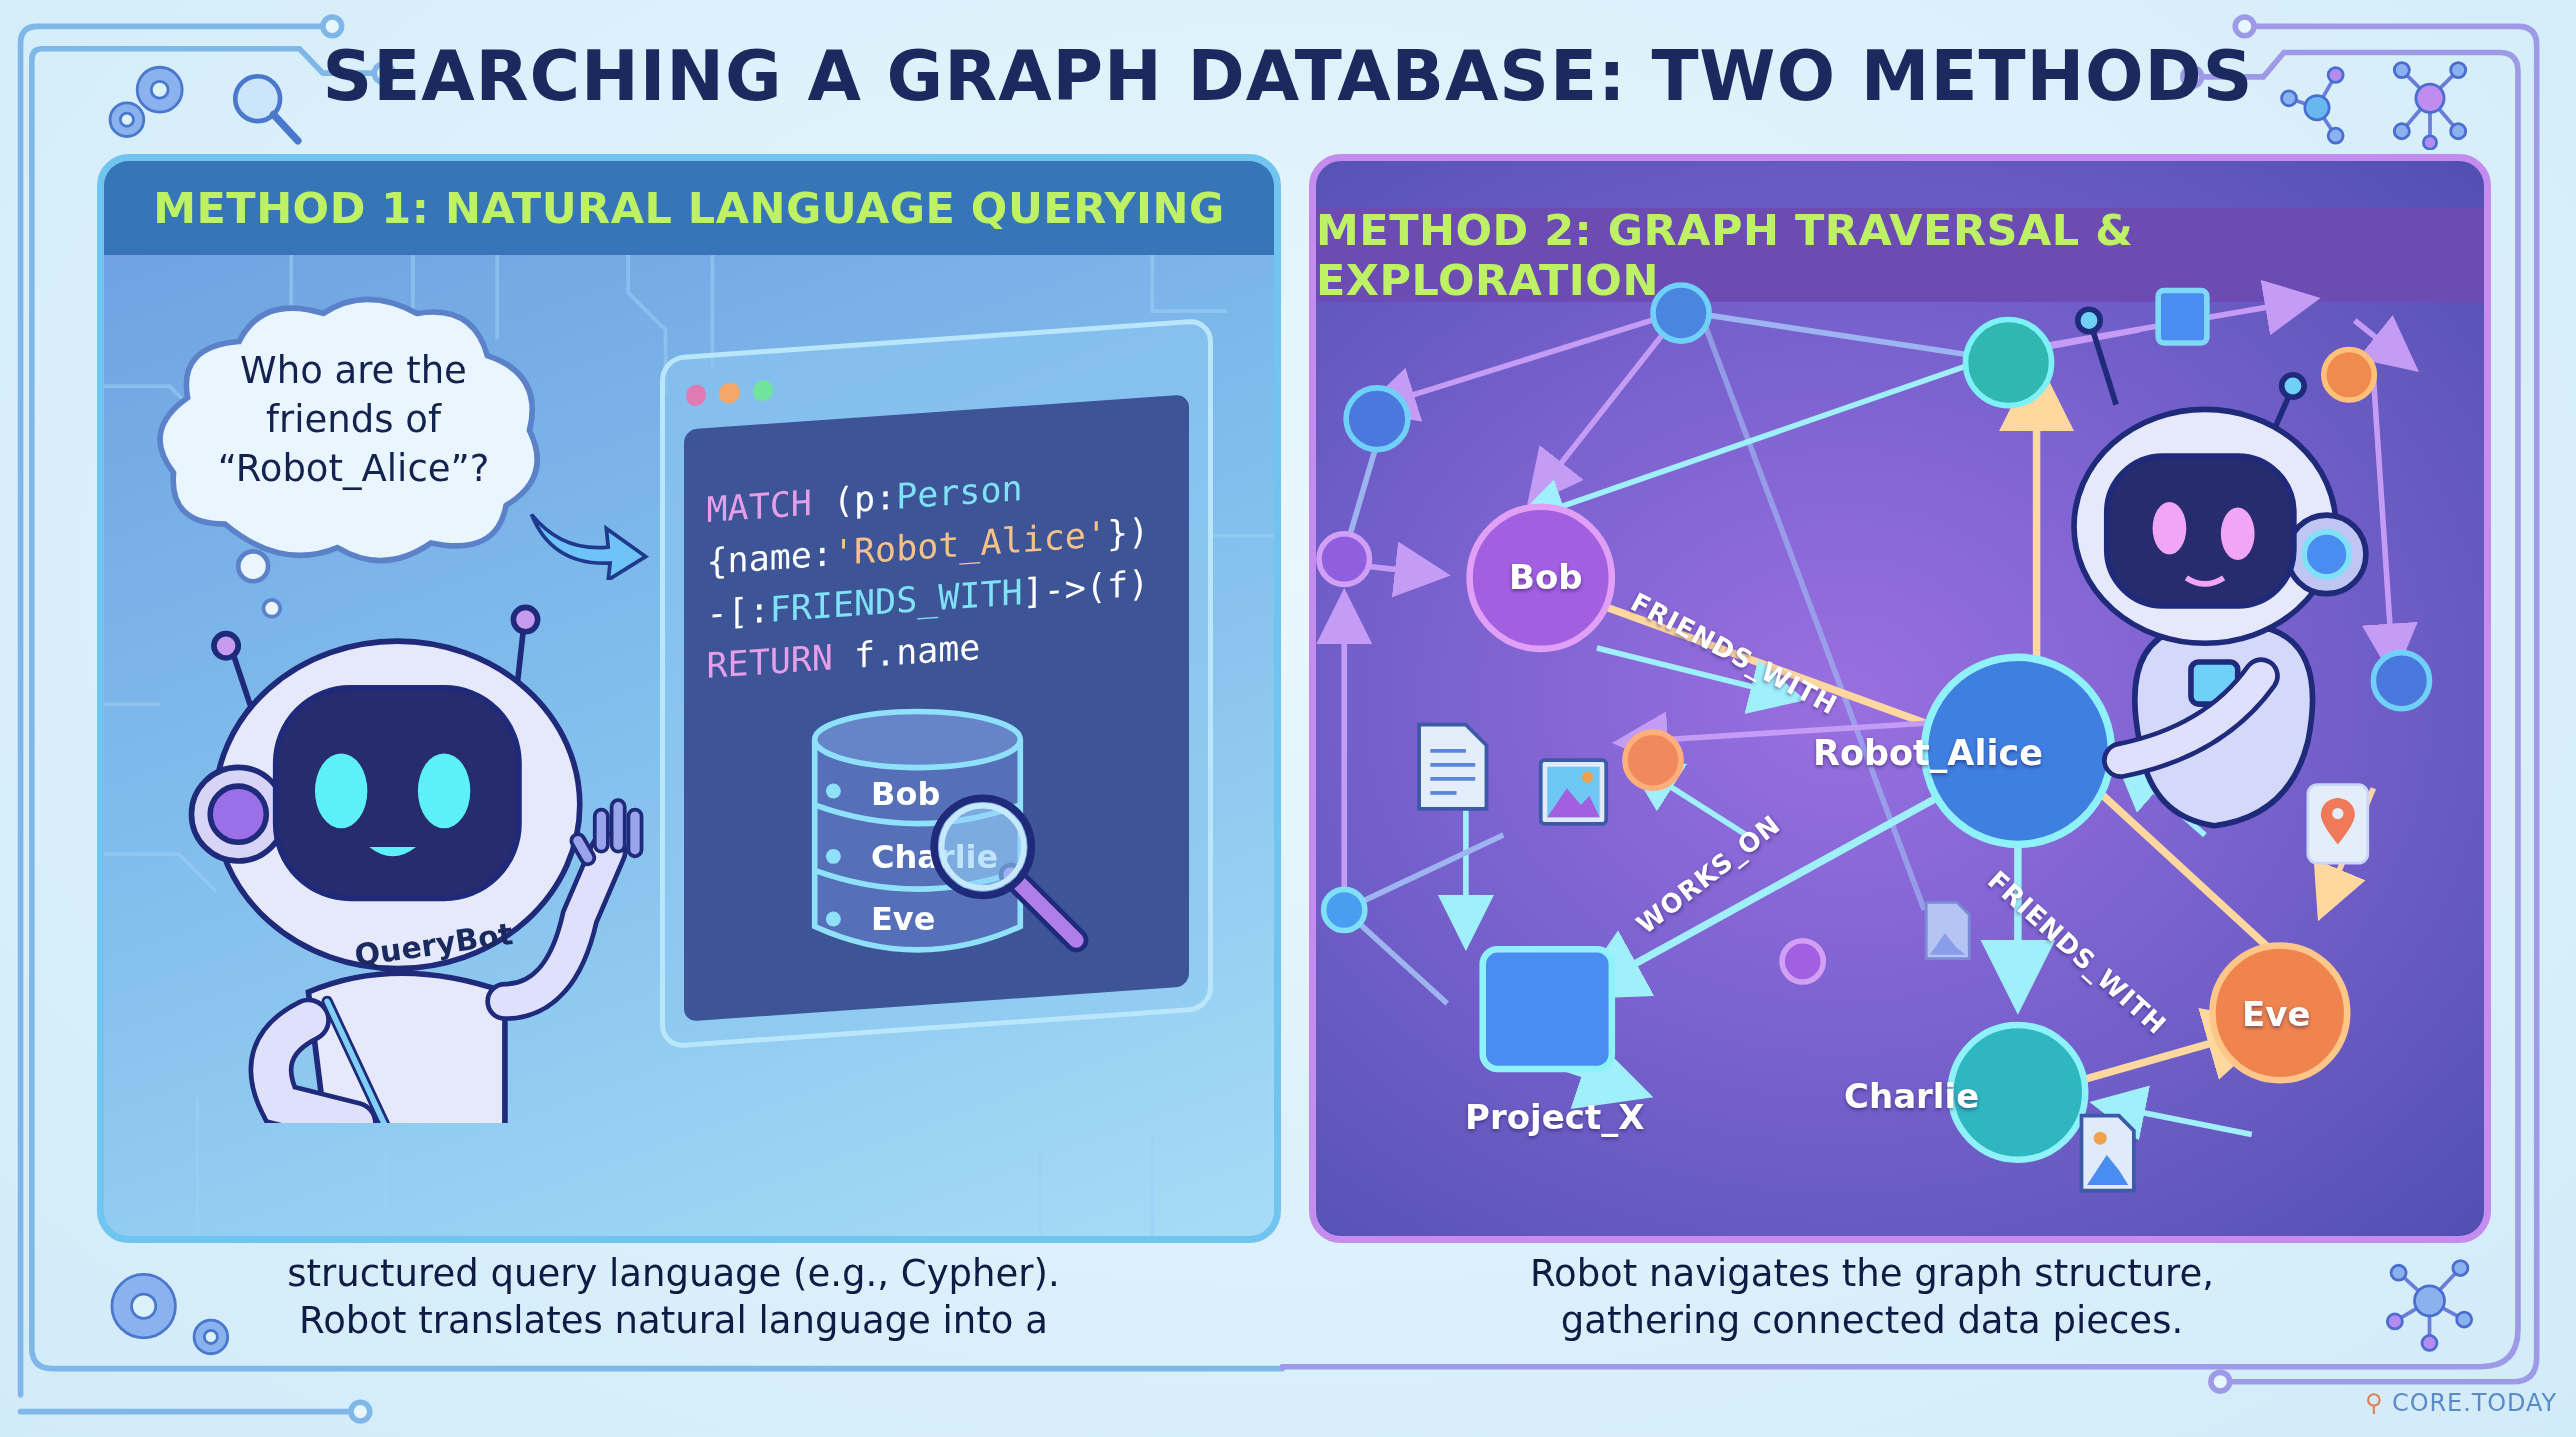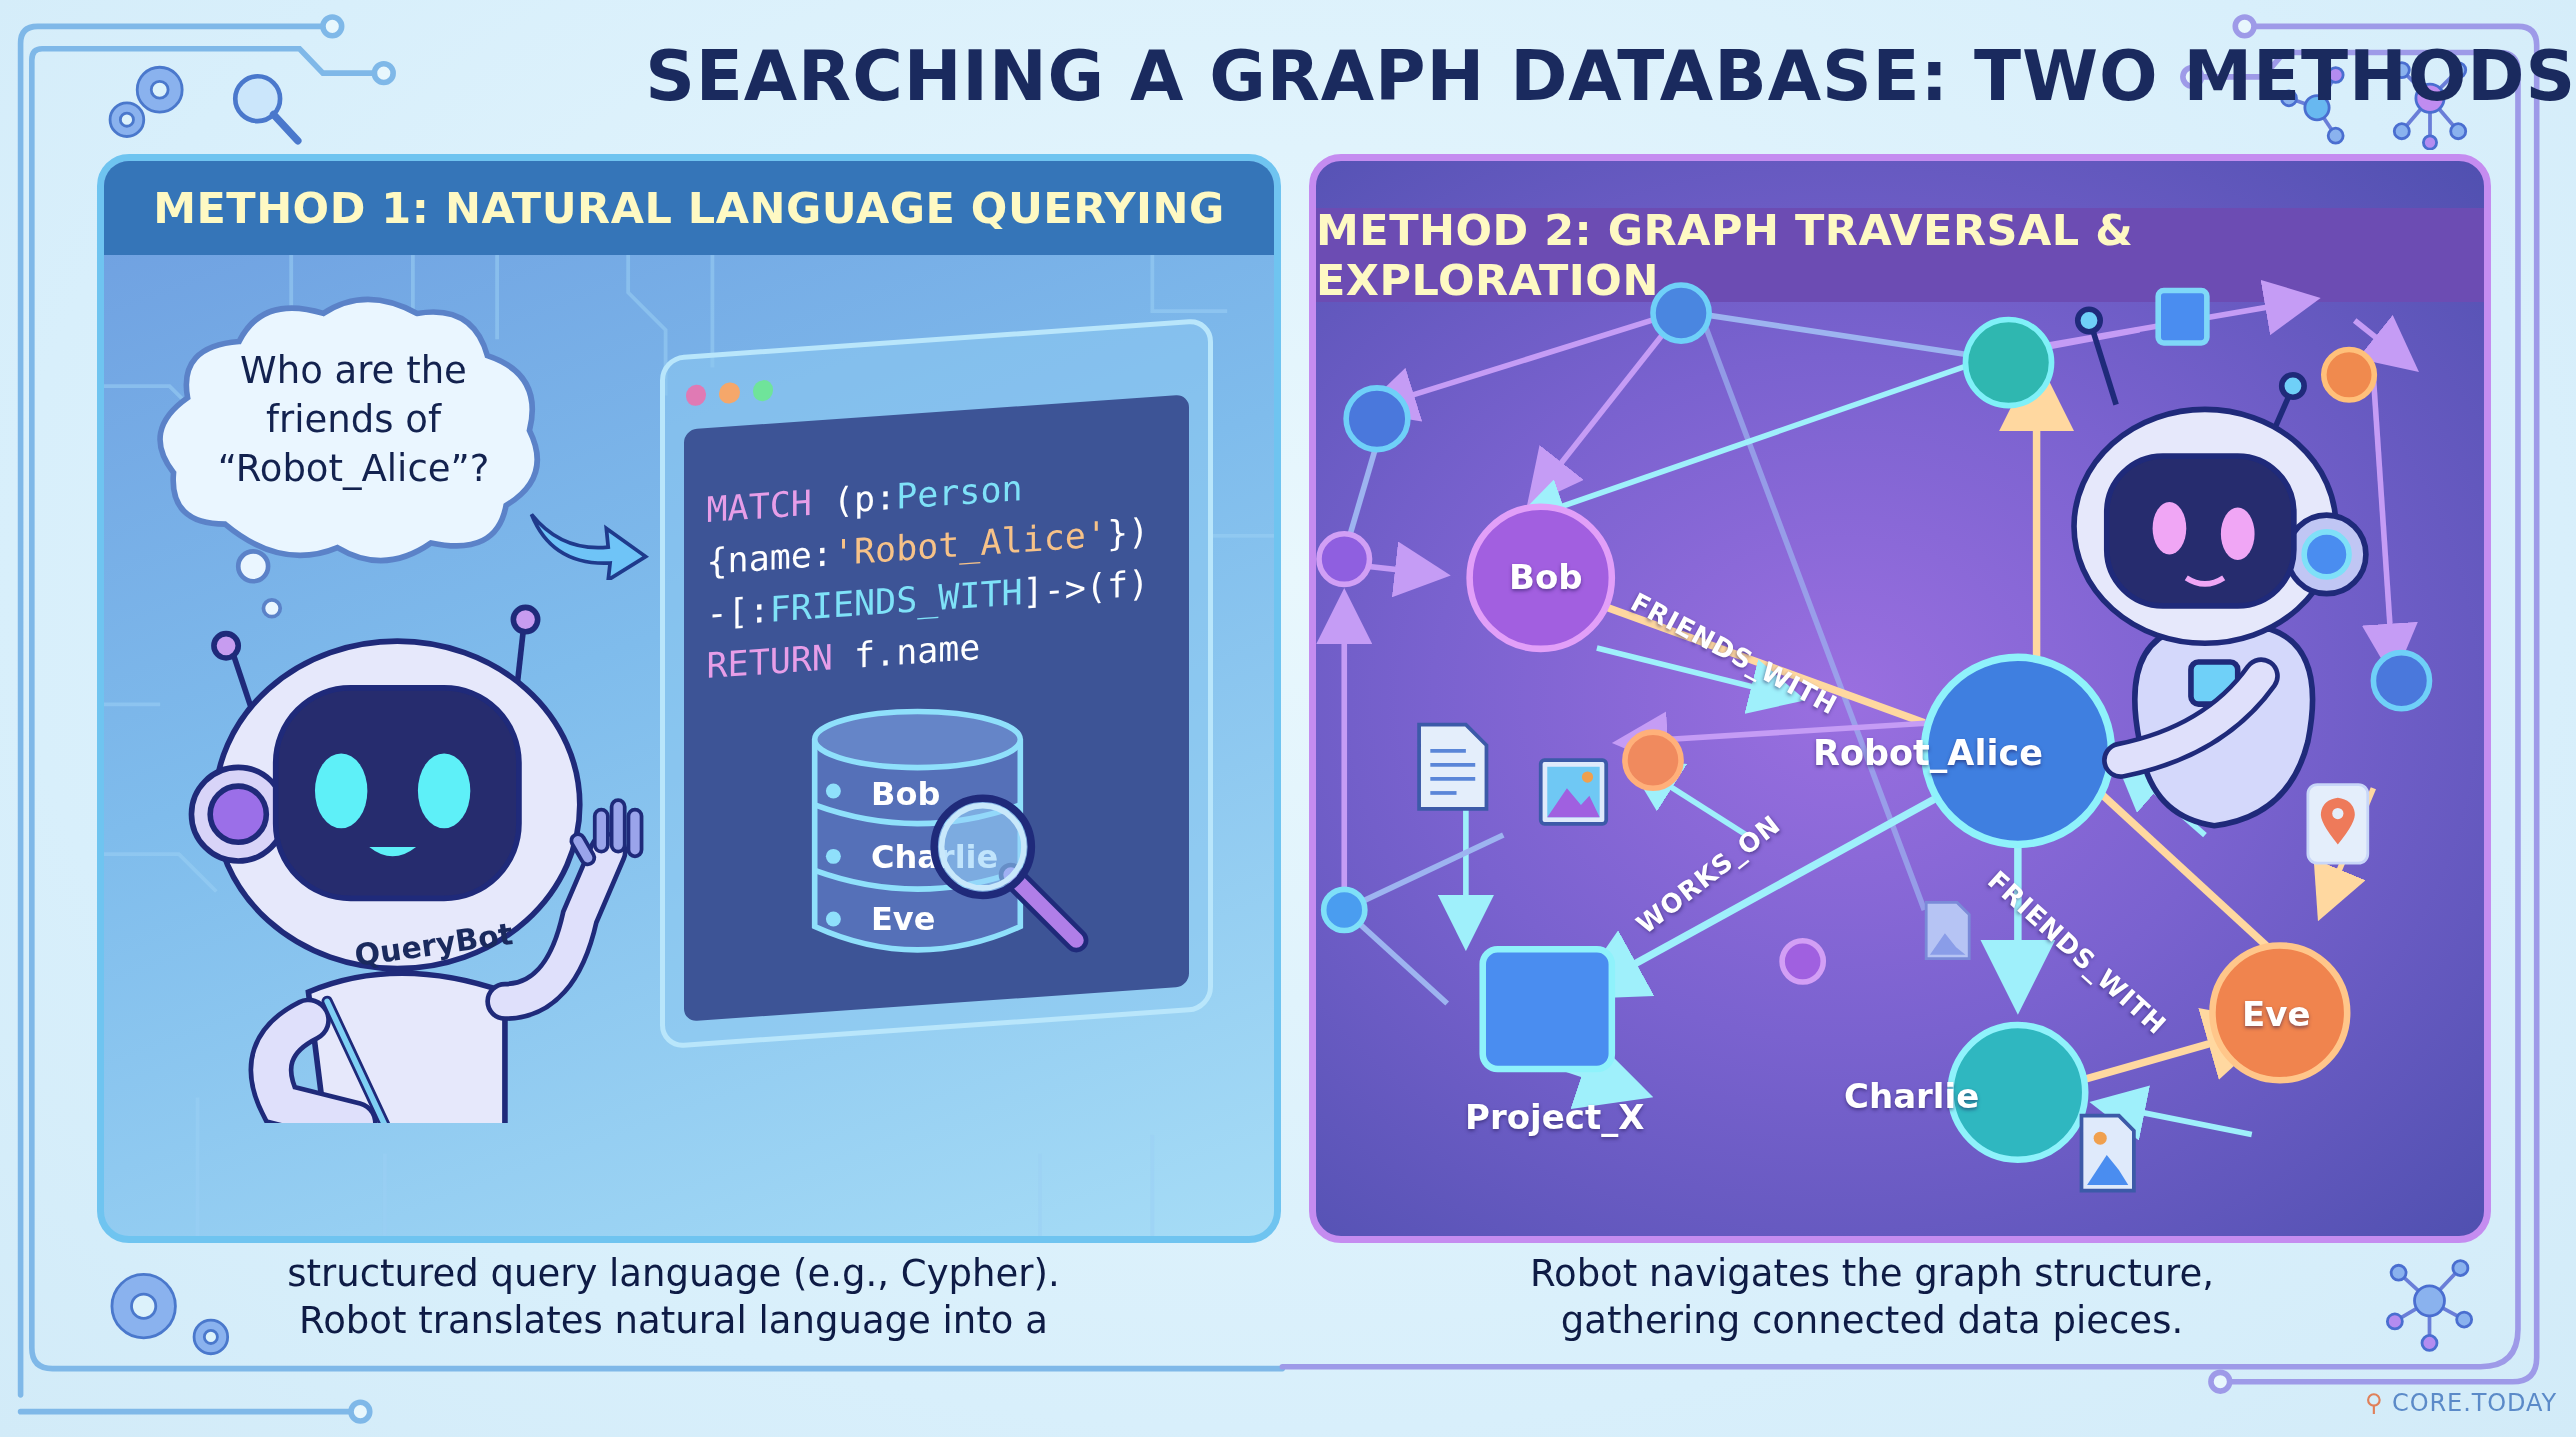--- a/index.html
+++ b/index.html
@@ -1,23 +1,23 @@
 <!DOCTYPE html>
 <html style="font-size:15px"><head>
 <meta charset="utf-8">
 <style>
   html,body{margin:0;padding:0;}
   body{width:2576px;height:1438px;overflow:hidden;background:#dcf2fb;font-family:"DejaVu Sans","Liberation Sans",sans-serif;position:relative;}
   .bg{position:absolute;inset:0;background:radial-gradient(ellipse at 50% 40%,#e8f7fd 0%,#d8effb 70%,#d2ebf8 100%);}
   .frame-svg{position:absolute;left:0;top:0;}
-  .title{position:absolute;left:0;width:2576px;top:36px;text-align:right;font-family:"DejaVu Sans",sans-serif;font-weight:bold;font-size:69px;color:#1a2a5e;letter-spacing:0.9px;}
+  .title{position:absolute;left:0;width:2576px;top:36px;text-align:center;font-family:"DejaVu Sans",sans-serif;font-weight:bold;font-size:69px;color:#1a2a5e;letter-spacing:0.9px;}
   .panel{position:absolute;border-radius:32px;overflow:hidden;}
   .panel-left{left:97px;top:154px;width:1170px;height:1075px;border:7.5px solid #6fc4f0;background:linear-gradient(160deg,#6e9ee0 0%,#7fbcec 45%,#a6dcf6 100%);}
   .panel-right{left:1309px;top:154px;width:1168px;height:1075px;border:7.5px solid #c58cf0;background:radial-gradient(ellipse at 45% 50%,#9a6fe0 0%,#7a62cf 45%,#5050b0 100%);}
-  .panel-header{position:absolute;left:0;top:0;width:100%;height:94px;display:flex;align-items:center;justify-content:center;font-family:"DejaVu Sans",sans-serif;font-weight:bold;font-size:43px;color:#fef9c3;letter-spacing:0.5px;}
+  .panel-header{position:absolute;left:0;top:0;width:100%;height:94px;display:flex;align-items:center;justify-content:center;font-family:"DejaVu Sans",sans-serif;font-weight:bold;font-size:43px;color:#bef264;letter-spacing:0.5px;}
   .panel-left .panel-header{background:#3575b8;}
   .panel-right .panel-header{background:#6c4cb3;margin-top:47px;}
   .panel-body{position:absolute;left:0;top:94px;width:100%;height:981px;}
   .caption{position:absolute;text-align:center;font-family:"DejaVu Sans",sans-serif;font-size:37px;line-height:47px;color:#0e1b45;}
   .cloud{position:absolute;left:150px;top:290px;width:403px;height:281px;}
   .cloud-text{position:absolute;left:152px;top:346px;width:403px;text-align:center;font-size:37px;line-height:49px;color:#13224f;}
   .code-window{position:absolute;left:660px;top:337px;width:543px;height:683px;border:5.6px solid #b9e6fb;border-radius:24px;background:rgba(140,200,240,0.55);transform:skewY(-4deg);}
   .code-screen{position:absolute;left:19px;top:70px;right:19px;bottom:20.6px;background:#3d5496;border-radius:13px;}
   .dots{position:absolute;left:20.6px;top:26px;display:flex;gap:13px;}
   .dot{width:20.6px;height:20.6px;border-radius:50%;}

